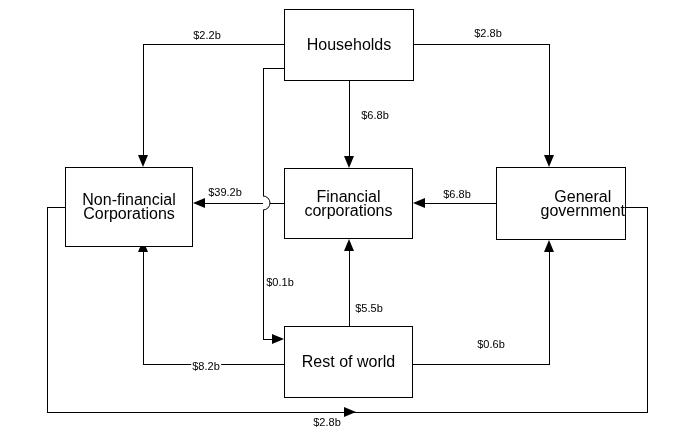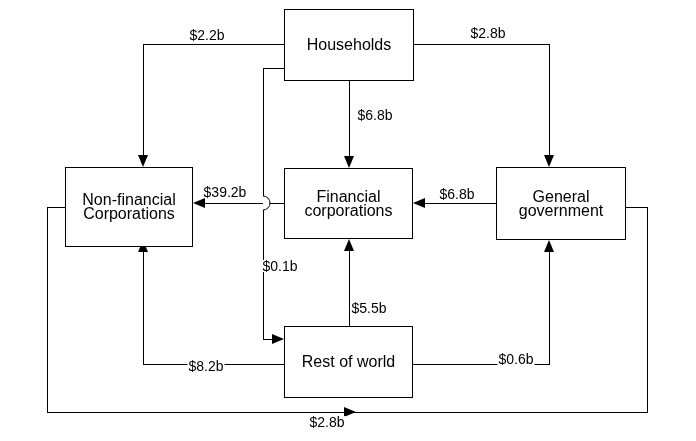--- a/index.html
+++ b/index.html
@@ -32,21 +32,21 @@
     text-align: center;
     font-size: 16px;
     line-height: 14px;
   }
   .node-label {
     white-space: pre-line;
   }
   .edge-label {
     position: absolute;
     transform: translate(-50%, -50%);
-    font-size: 14px;
+    font-size: 11px;
     line-height: 12px;
     white-space: nowrap;
     background: #ffffff;
     padding: 0 1px;
   }
   line, polyline, path.wire {
     stroke: #000000;
     stroke-width: 1;
     fill: none;
   }
@@ -107,42 +107,42 @@
   <div class="node" style="left:65px; top:167px; width:128px; height:80px;">
     <span class="node-label">Non-financial
 Corporations</span>
   </div>
 
   <div class="node" style="left:284px; top:168px; width:129px; height:71px;">
     <span class="node-label">Financial
 corporations</span>
   </div>
 
-  <div class="node" style="left:496px; top:167px; width:130px; height:73px;">
+  <div class="node" style="left:496px; top:167px; width:130px; height:73px;justify-content:flex-end;">
     <span class="node-label">General
 government</span>
   </div>
 
   <div class="node" style="left:284px; top:326px; width:129px; height:72px;">
     <span class="node-label">Rest of world</span>
   </div>
 
   <div class="edge-label" style="left:207px; top:35px;">$2.2b</div>
 
   <div class="edge-label" style="left:488px; top:33px;">$2.8b</div>
 
   <div class="edge-label" style="left:375px; top:115px;">$6.8b</div>
 
   <div class="edge-label" style="left:225px; top:192px;">$39.2b</div>
 
   <div class="edge-label" style="left:457px; top:194px;">$6.8b</div>
 
-  <div class="edge-label" style="left:280px; top:266px;">$0.1b</div>
+  <div class="edge-label" style="left:280px; top:282px;">$0.1b</div>
 
   <div class="edge-label" style="left:369px; top:284px;margin-top:24px;">$5.5b</div>
 
   <div class="edge-label" style="left:206px; top:360px;margin-top:6px;">$8.2b</div>
 
-  <div class="edge-label" style="left:491px; top:359px;margin-left:25px;">$0.6b</div>
+  <div class="edge-label" style="left:491px; top:344px;">$0.6b</div>
 
   <div class="edge-label" style="left:327px; top:422px;">$2.8b</div>
 
 </div>
 
 </body></html>

